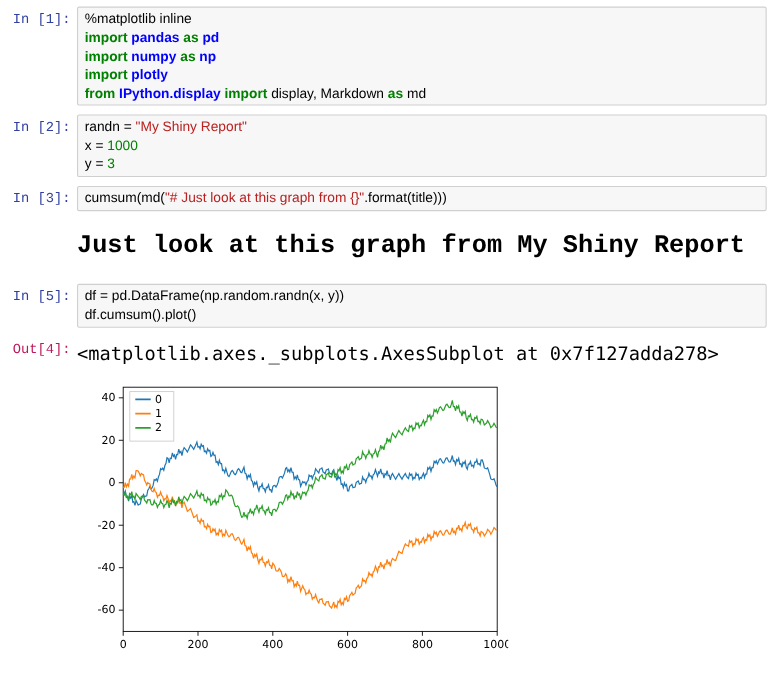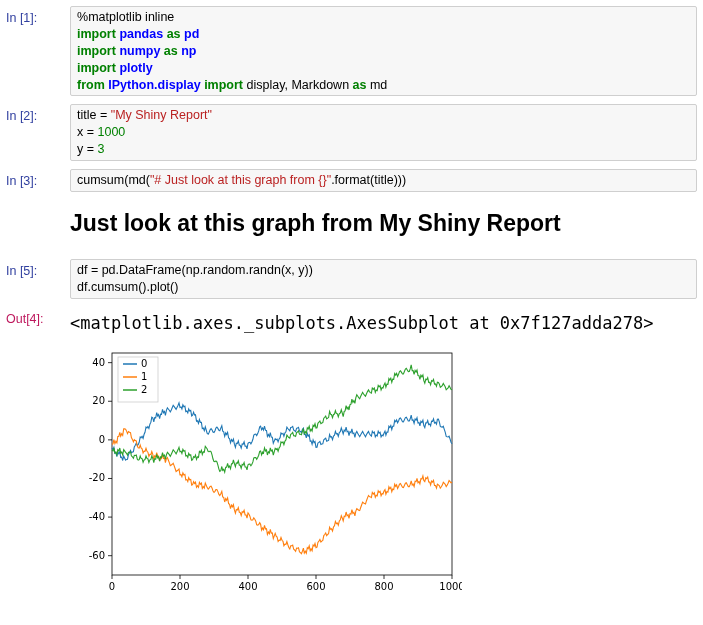--- a/index.html
+++ b/index.html
@@ -13,23 +13,23 @@
     box-sizing: border-box;
   }
   .cell {
     display: flex;
     align-items: flex-start;
     margin-bottom: 8px;
   }
   .prompt {
     width: 64px;
     flex: 0 0 64px;
-    text-align: left;
+    text-align: right;
     padding: 5px 6px 0 0;
-    font-family: Liberation Sans, sans-serif;
+    font-family: Liberation Mono, monospace;
     font-size: 12.5px;
     line-height: 1.25;
     box-sizing: border-box;
     user-select: none;
   }
   .prompt.in  { color: #303F9F; }
   .prompt.out { color: #be185d; }
   .cell-body {
     flex: 1 1 auto;
     min-width: 0;
@@ -52,21 +52,21 @@
   .codebox .num  { color: #008000; }
   .codebox .mag  { color: #000000; }
   .plaintext {
     font-family: Menlo, Consolas, "DejaVu Sans Mono", monospace;
     font-size: 17px;
     line-height: 1.35;
     padding: 5px 0 0 0;
     color: #000;
   }
   .mdout h1 {
-    font-family: Liberation Sans, sans-serif;
+    font-family: Liberation Mono, monospace;
     font-weight: 700;
     font-size: 23px;
     margin: 10px 0 14px 0;
     color: #000;
   }
   .chart-wrap {
     padding-top: 2px;
   }
   svg.chart {
     display: block;
@@ -96,21 +96,21 @@
 <span class="kw">import</span><span class="nm"> </span><span class="mod">pandas</span><span class="nm"> </span><span class="kw">as</span><span class="nm"> </span><span class="mod">pd</span>
 <span class="kw">import</span><span class="nm"> </span><span class="mod">numpy</span><span class="nm"> </span><span class="kw">as</span><span class="nm"> </span><span class="mod">np</span>
 <span class="kw">import</span><span class="nm"> </span><span class="mod">plotly</span>
 <span class="kw">from</span><span class="nm"> </span><span class="mod">IPython.display</span><span class="nm"> </span><span class="kw">import</span><span class="nm"> display, Markdown </span><span class="kw">as</span><span class="nm"> md</span></div>
   </div>
 </div>
 
 <div class="cell">
   <div class="prompt in">In [2]:</div>
   <div class="cell-body">
-    <div class="codebox"><span class="nm">title = </span><span class="str">"My Shiny Report"</span>
+    <div class="codebox"><span class="nm">randn = </span><span class="str">"My Shiny Report"</span>
 <span class="nm">x = </span><span class="num">1000</span>
 <span class="nm">y = </span><span class="num">3</span></div>
   </div>
 </div>
 
 <div class="cell">
   <div class="prompt in">In [3]:</div>
   <div class="cell-body">
     <div class="codebox"><span class="nm">cumsum(md(</span><span class="str">"# Just look at this graph from {}"</span><span class="nm">.format(title)))</span></div>
   </div>

